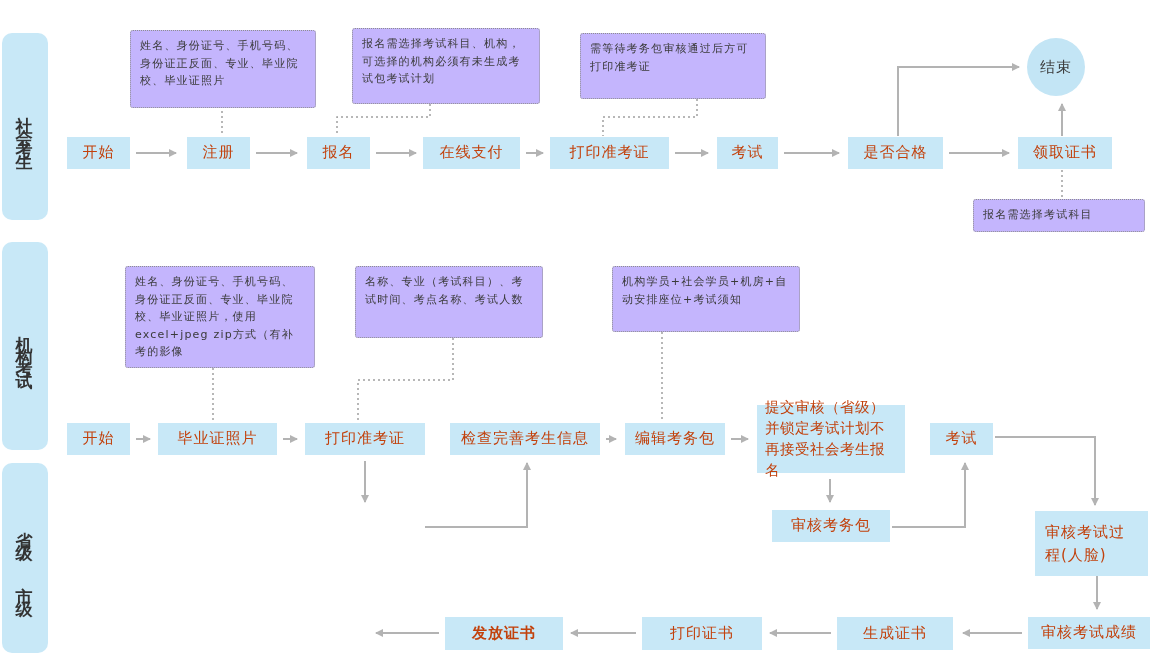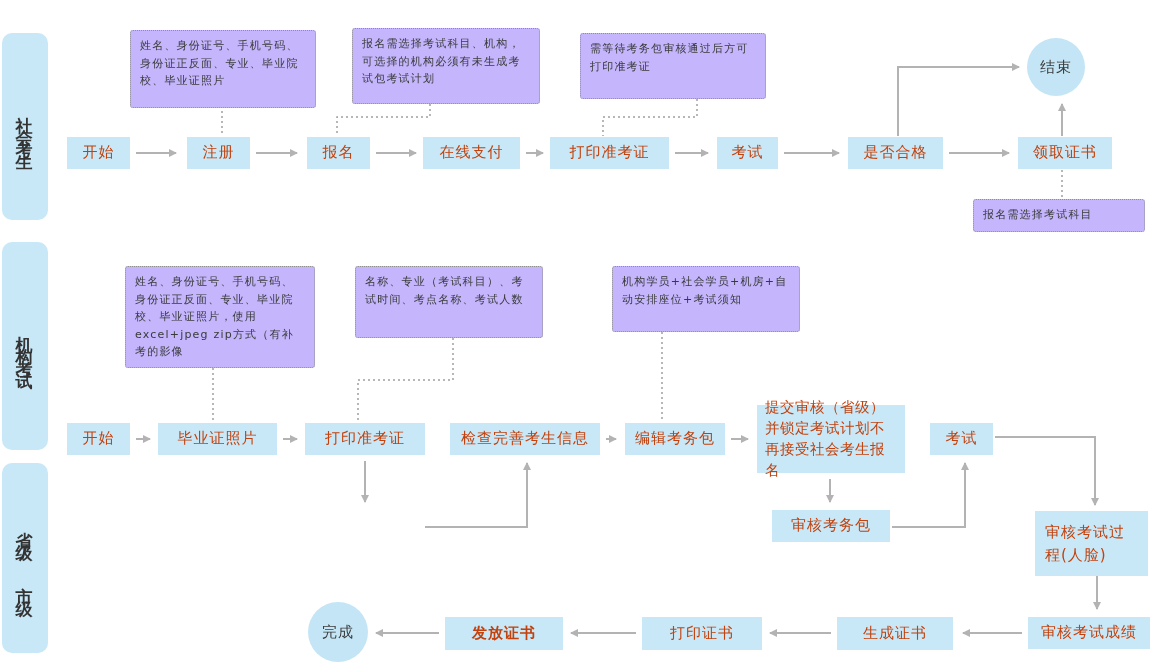--- a/index.html
+++ b/index.html
@@ -111,21 +111,20 @@
   <div class="node" style="left:625px;top:423px;width:100px;height:32px;">编辑考务包</div>
   <div class="node big" style="left:757px;top:405px;width:148px;height:68px;">提交审核（省级）并锁定考试计划不再接受社会考生报名</div>
   <div class="node" style="left:930px;top:423px;width:63px;height:32px;">考试</div>
 
   <div class="node" style="left:772px;top:510px;width:118px;height:32px;">审核考务包</div>
   <div class="node leftalign" style="left:1035px;top:511px;width:113px;height:65px;">审核考试过程(人脸)</div>
   <div class="node" style="left:1028px;top:617px;width:122px;height:32px;">审核考试成绩</div>
   <div class="node" style="left:837px;top:617px;width:116px;height:33px;">生成证书</div>
   <div class="node" style="left:642px;top:617px;width:120px;height:33px;">打印证书</div>
   <div class="node bold" style="left:445px;top:617px;width:118px;height:33px;">发放证书</div>
-  <div class="circle" style="left:308px;top:602px;width:60px;height:60px;">完成</div>
 
   <div class="ann" style="left:130px;top:30px;width:186px;height:78px;">姓名、身份证号、手机号码、身份证正反面、专业、毕业院校、毕业证照片</div>
   <div class="ann" style="left:352px;top:28px;width:188px;height:76px;">报名需选择考试科目、机构，可选择的机构必须有未生成考试包考试计划</div>
   <div class="ann" style="left:580px;top:33px;width:186px;height:66px;">需等待考务包审核通过后方可打印准考证</div>
   <div class="ann" style="left:973px;top:199px;width:172px;height:33px;">报名需选择考试科目</div>
   <div class="ann" style="left:125px;top:266px;width:190px;height:102px;">姓名、身份证号、手机号码、身份证正反面、专业、毕业院校、毕业证照片，使用excel+jpeg zip方式（有补考的影像</div>
   <div class="ann" style="left:355px;top:266px;width:188px;height:72px;">名称、专业（考试科目）、考试时间、考点名称、考试人数</div>
   <div class="ann" style="left:568px;top:266px;width:188px;height:66px;margin-left:44px;">机构学员+社会学员+机房+自动安排座位+考试须知</div>
 
 </div>

